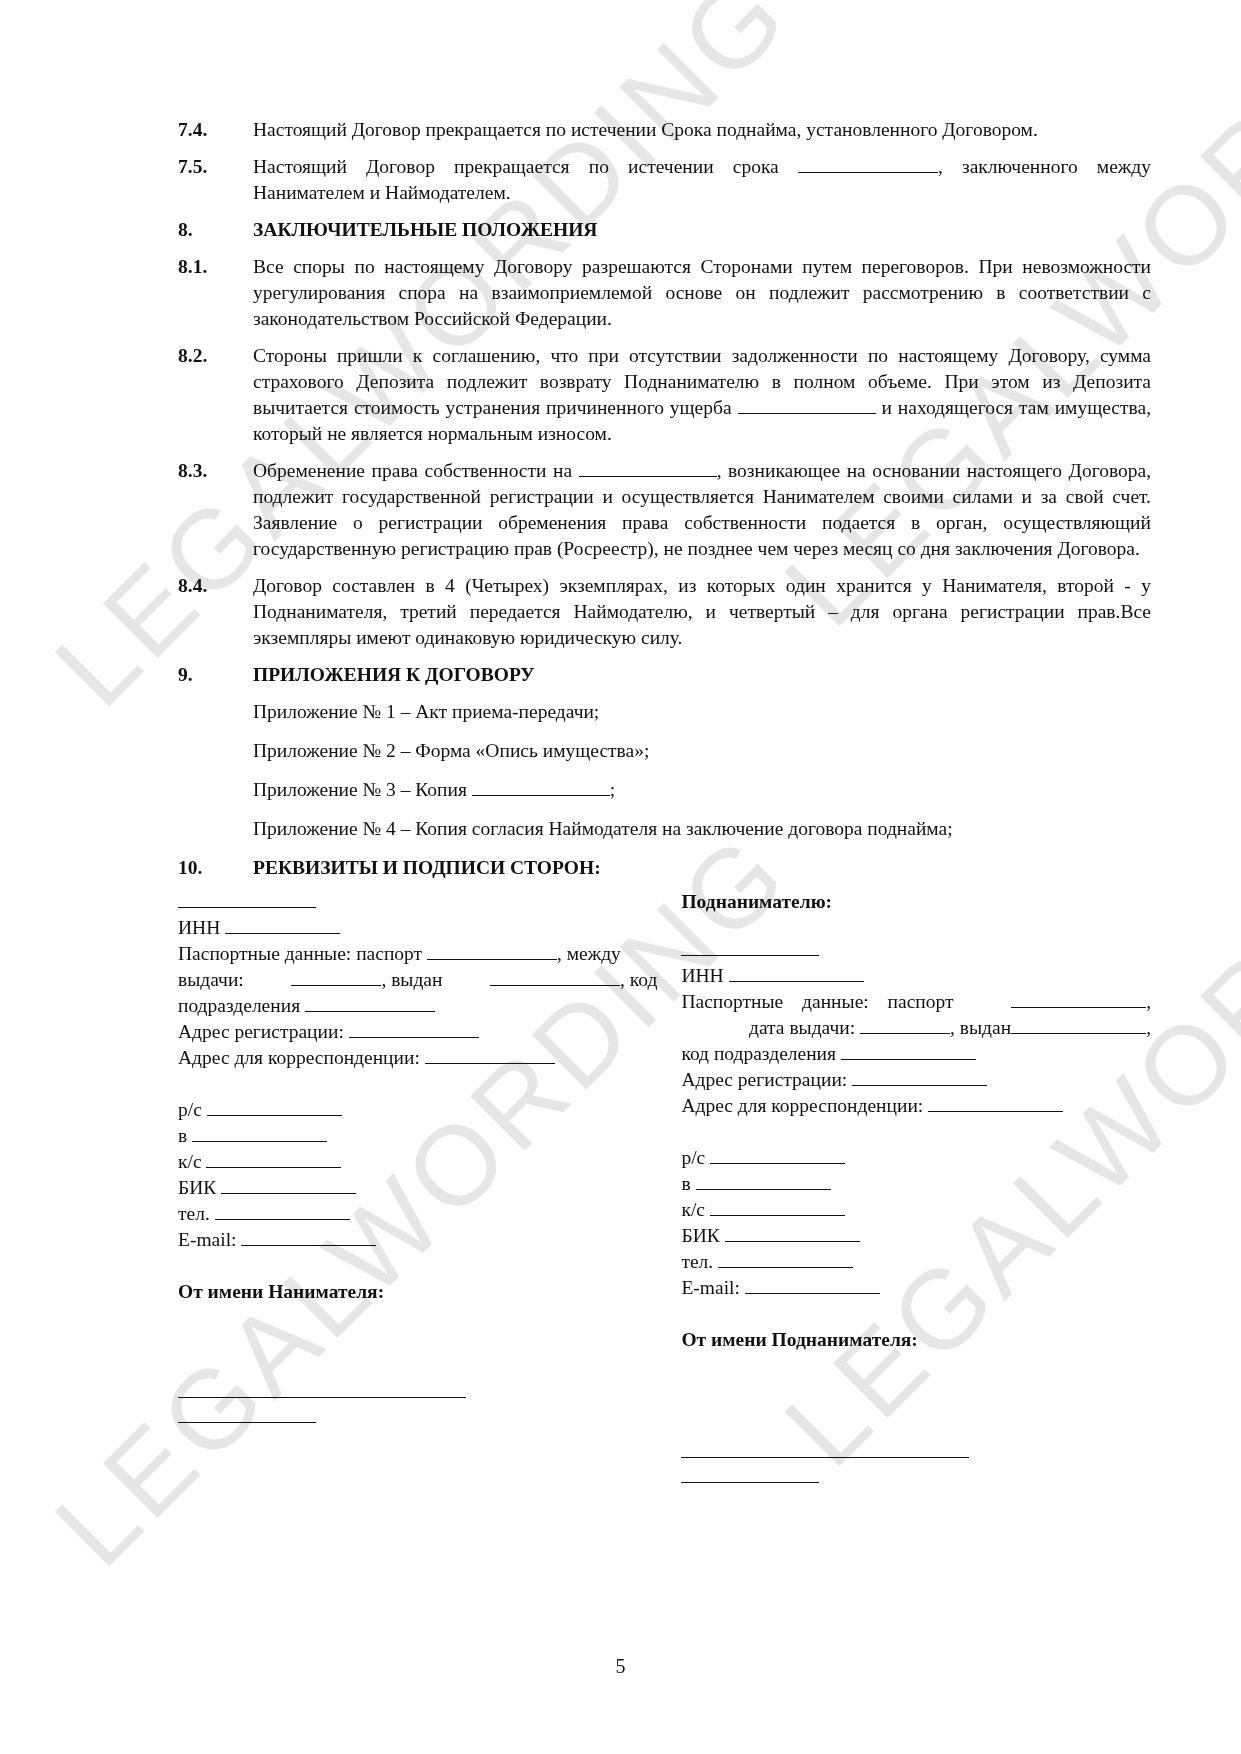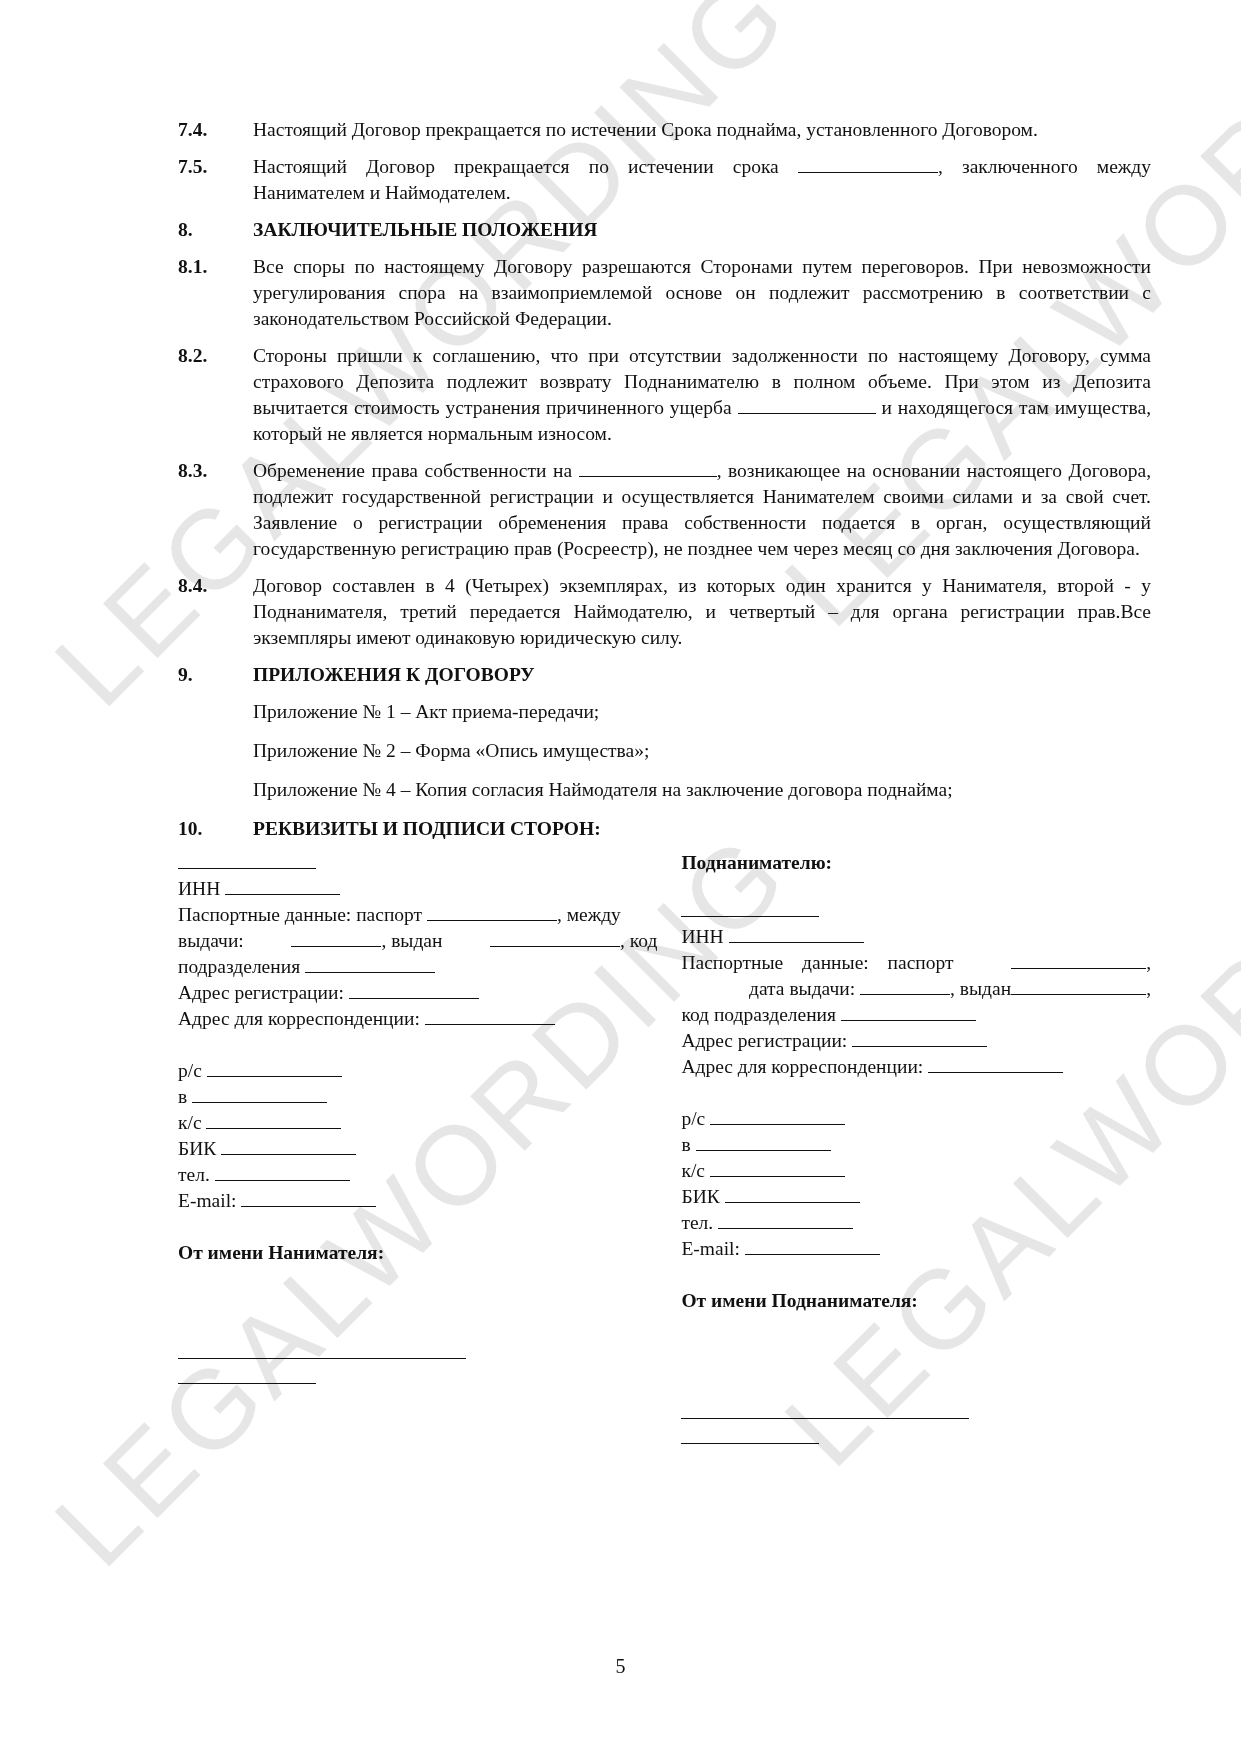--- a/index.html
+++ b/index.html
@@ -78,20 +78,24 @@
     <div class="txt">Договор составлен в 4 (Четырех) экземплярах, из которых один хранится у Нанимателя, второй - у Поднанимателя, третий передается Наймодателю, и четвертый – для органа регистрации прав.Все экземпляры имеют одинаковую юридическую силу.</div>
   </div>
 
   <div class="head">
     <div class="num">9.</div>
     <div>ПРИЛОЖЕНИЯ К ДОГОВОРУ</div>
   </div>
 
   <div class="app">Приложение № 1 – Акт приема-передачи;</div>
   <div class="app">Приложение № 2 – Форма «Опись имущества»;</div>
+  <div class="app">
+    <span>Приложение № 3 – Копия</span>
+    <span class="blank" style="width:138px"></span><span>;</span>
+  </div>
   <div class="app">Приложение № 4 – Копия согласия Наймодателя на заключение договора поднайма;</div>
 
   <div class="head" style="margin-bottom:6px;">
     <div class="num">10.</div>
     <div>РЕКВИЗИТЫ И ПОДПИСИ СТОРОН:</div>
   </div>
 
   <div class="cols">
 
     <div class="col" style="width:486px; margin-right:24px;">

